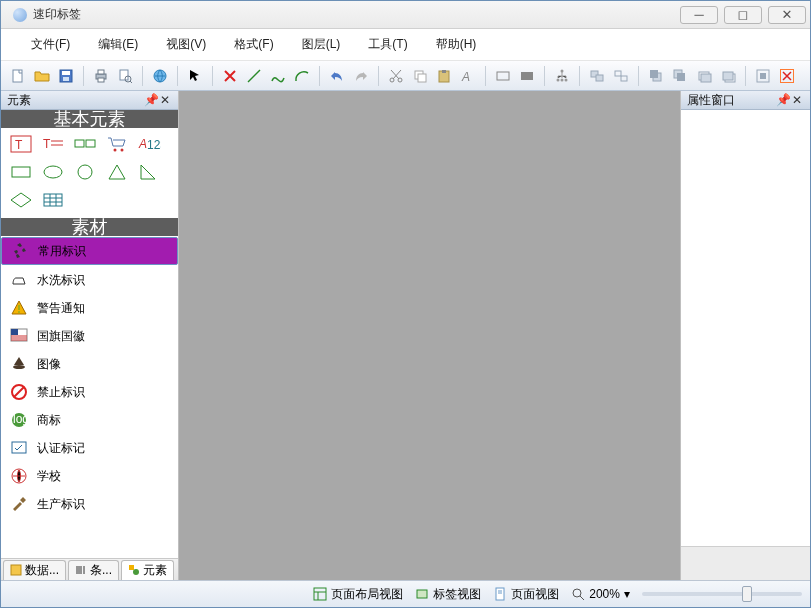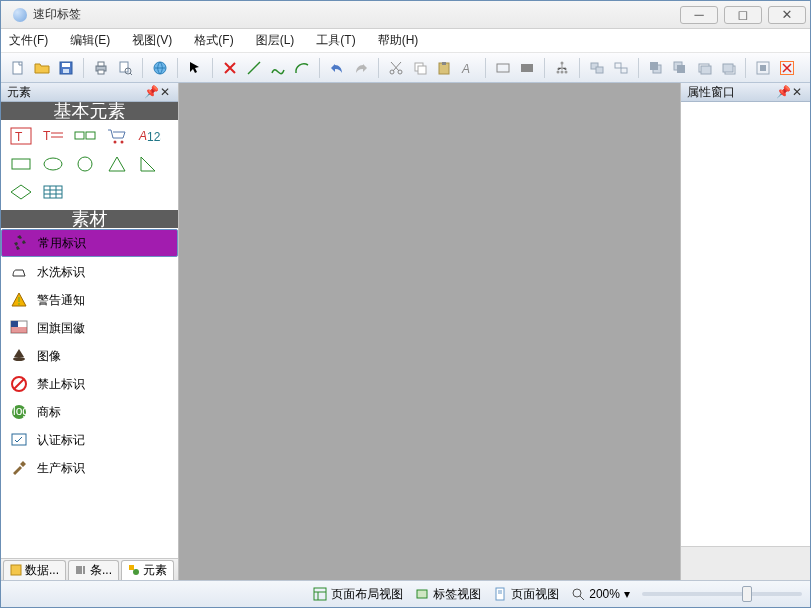--- a/index.html
+++ b/index.html
@@ -6,21 +6,21 @@
 body { background: #fff; width: 811px; height: 608px; overflow: hidden; display: flex; flex-direction: column; border: 1px solid #6b8fb5; }
 
 
 .titlebar { height: 28px; background: linear-gradient(#f6f6f6, #eaeaea); display: flex; align-items: center; padding: 0 4px 0 12px; border-bottom: 1px solid #d0d0d0; }
 .titlebar .ico { width: 14px; height: 14px; border-radius: 50%; background: radial-gradient(circle at 30% 30%, #cfe3fb, #7aa9e0); margin-right: 6px; }
 .titlebar .title { flex: 1; color: #333; }
 .winbtns { display: flex; gap: 6px; }
 .winbtn { width: 38px; height: 18px; border: 1px solid #b6b6b6; border-radius: 3px; background: #f2f2f2; display: flex; align-items: center; justify-content: center; color: #555; cursor: default; font-size: 13px; }
 
 
-.menubar { height: 24px; background: #fff; display: flex; align-items: center; padding: 0 4px; gap: 14px; border-bottom: 1px solid #e6e6e6; }
+.menubar { height: 32px; background: #fff; display: flex; align-items: center; padding: 0 26px; gap: 20px; border-bottom: 1px solid #e6e6e6; }
 .menubar span { color: #222; cursor: default; padding: 2px 4px; }
 
 
 .toolbar { height: 30px; background: linear-gradient(#fcfcfe, #e4eaf2); border-bottom: 1px solid #b7c5d6; display: flex; align-items: center; padding: 0 6px; gap: 2px; }
 .toolbar .sep { width: 1px; height: 20px; background: #c7cfd8; margin: 0 4px; }
 .tbtn { width: 22px; height: 22px; display: flex; align-items: center; justify-content: center; border-radius: 2px; cursor: default; }
 .tbtn svg { width: 16px; height: 16px; }
 
 
 .main { flex: 1; display: flex; min-height: 0; }
@@ -389,20 +389,29 @@
             <svg viewBox="0 0 18 18">
               <rect x="2" y="3" width="14" height="11" fill="none" stroke="#2a6a9a"></rect>
               <path d="M5 9l2 2 5-5" fill="none" stroke="#2a6a9a"></path>
             </svg>
           </span>
           <span>认证标记</span>
         </div>
       <div class="mat-item">
           <span class="mi">
             <svg viewBox="0 0 18 18">
+              <circle cx="9" cy="9" r="7" fill="none" stroke="#c33"></circle>
+              <path d="M9 3c2 2 2 10 0 12M9 3c-2 2-2 10 0 12M3 9h12" stroke="#c33"></path>
+            </svg>
+          </span>
+          <span>学校</span>
+        </div>
+      <div class="mat-item">
+          <span class="mi">
+            <svg viewBox="0 0 18 18">
               <path d="M3 14l7-7 2 2-7 7zM10 5l3-3 3 3-3 3z" fill="#8a6a3a"></path>
             </svg>
           </span>
           <span>生产标识</span>
         </div>
     </div>
     <div class="left-tabs">
       <div class="ltab">
           <svg class="tico" viewBox="0 0 12 12">
             <rect x="1" y="1" width="10" height="10" fill="#f4c64a" stroke="#b98b18"></rect>

